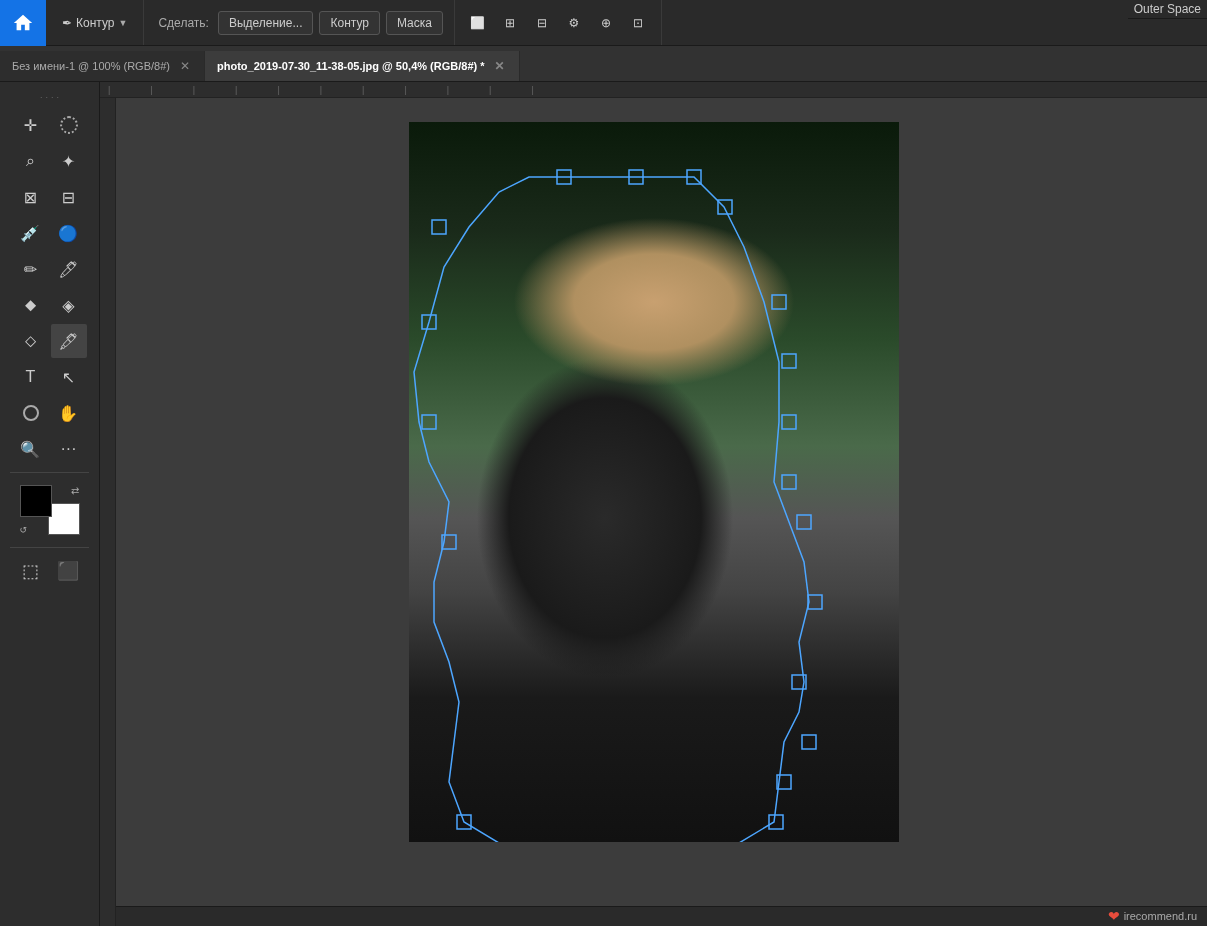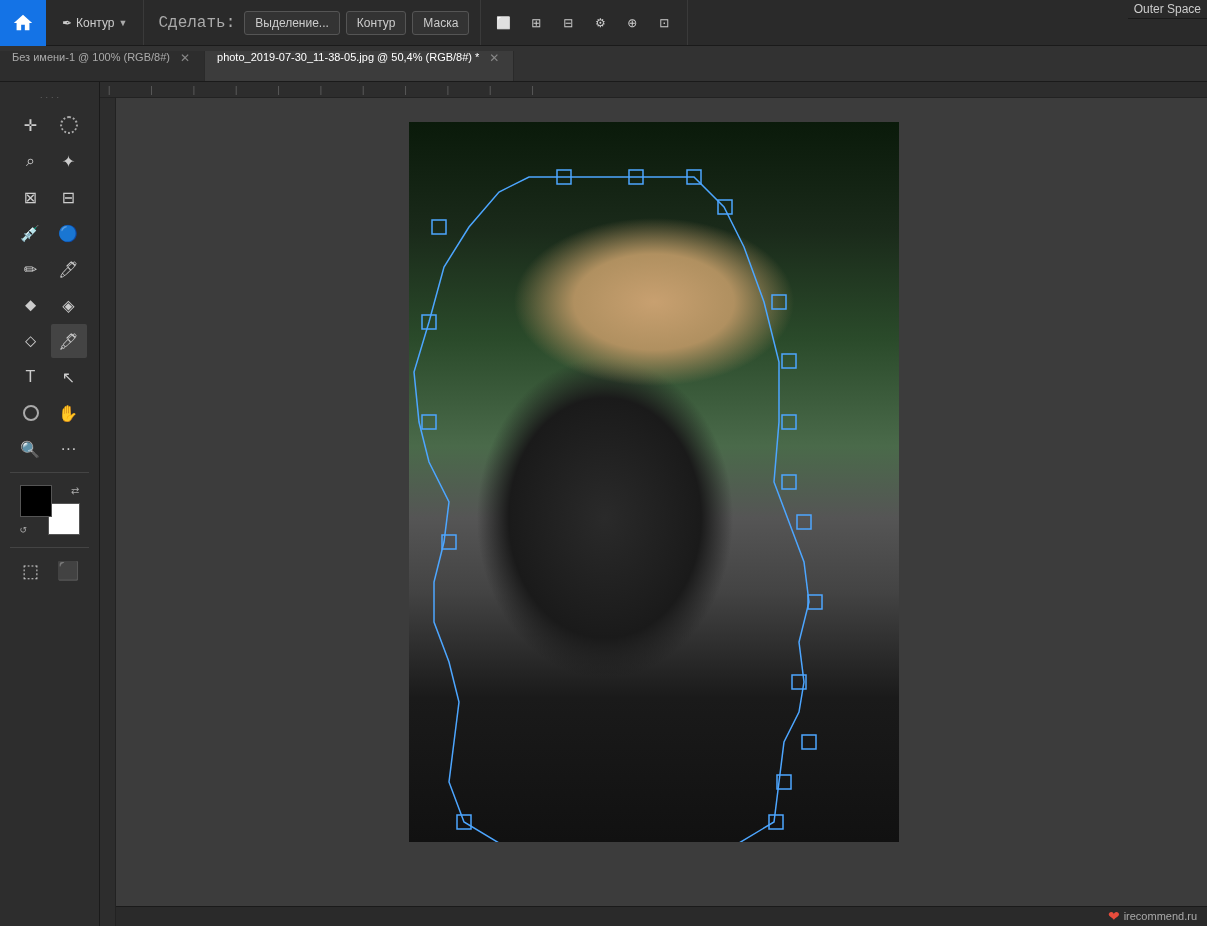--- a/index.html
+++ b/index.html
@@ -13,39 +13,39 @@
       width: 46px; height: 46px; display: flex; align-items: center; justify-content: center; background: #1473e6; flex-shrink: 0;
     }
     .menu-home-btn svg { width: 22px; height: 22px; fill: white; }
     .menu-tool-group {
       display: flex; align-items: center; padding: 0 8px; height: 100%; border-right: 1px solid #3a3a3a;
     }
     .menu-tool-item {
       display: flex; align-items: center; padding: 4px 8px; cursor: pointer; color: #ccc; font-size: 12px; gap: 4px;
     }
     .menu-dropdown-arrow { font-size: 9px; color: #aaa; }
-    .menu-label { color: #aaa; padding: 0 6px; font-size: 16px; font-family: Liberation Mono, monospace; }
+    .menu-label { color: #aaa; padding: 0 6px; font-size: 12px; }
     .menu-action-btn {
       display: flex; align-items: center; padding: 4px 10px; cursor: pointer; color: #ccc; font-size: 12px; border: 1px solid #555; border-radius: 3px; margin: 0 3px; background: #333;
     }
     .menu-icon-btn {
       width: 30px; height: 30px; display: flex; align-items: center; justify-content: center; cursor: pointer; color: #ccc; border-radius: 3px;
     }
     .outer-space-label {
       position: absolute; right: 0; top: 0; background: #2a2a2a; color: #ccc; font-size: 12px; padding: 2px 6px; border-bottom: 1px solid #1a1a1a;
     }
 
     
     #tab-bar {
       width: 100%; height: 36px; background: #323232; display: flex; align-items: flex-end; border-bottom: 1px solid #1a1a1a; position: relative;
     }
     .tab {
-      display: flex; align-items: flex-start; padding: 0 12px; height: 30px; font-size: 11px; color: #aaa; cursor: pointer; border-right: 1px solid #2a2a2a; gap: 8px; background: #2d2d2d;
-    }
-    .tab.active { background: #3c3c3c; color: #fff; }
+      display: flex; align-items: center; padding: 0 12px; height: 30px; font-size: 11px; color: #aaa; cursor: pointer; border-right: 1px solid #2a2a2a; gap: 8px; background: #2d2d2d;
+    }
+    .tab.active { background: #3c3c3c; color: #fff; font-weight: bold; }
     .tab-close { color: #888; font-size: 12px; cursor: pointer; padding: 0 2px; }
 
     
     #main-layout { display: flex; width: 100%; height: calc(926px - 82px); position: relative; }
 
     
     #left-toolbar {
       width: 100px; height: 100%; background: #2d2d2d; display: flex; flex-direction: column; align-items: center; padding: 8px 0; gap: 2px; flex-shrink: 0; border-right: 1px solid #1a1a1a;
     }
     .tool-row {

